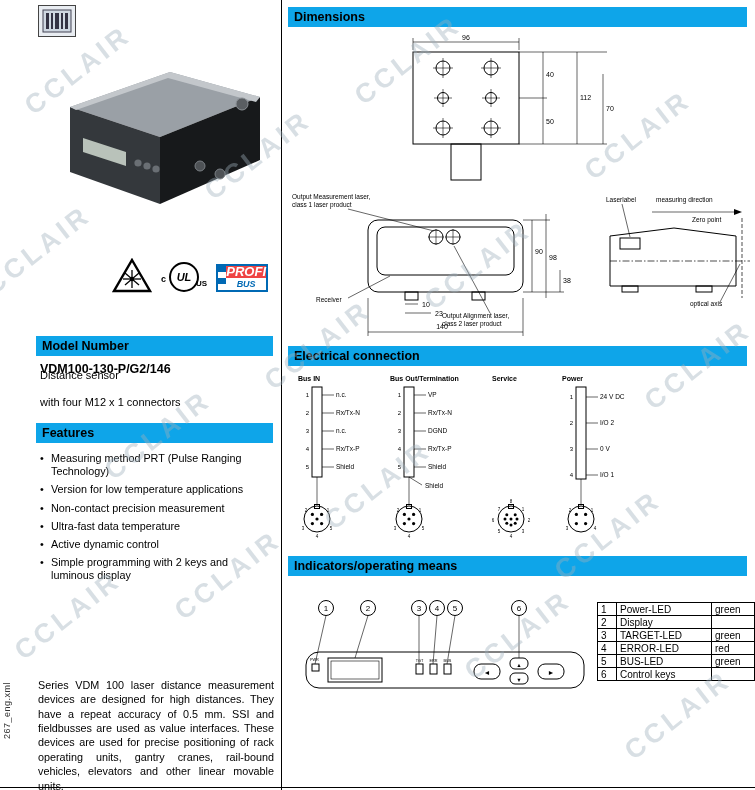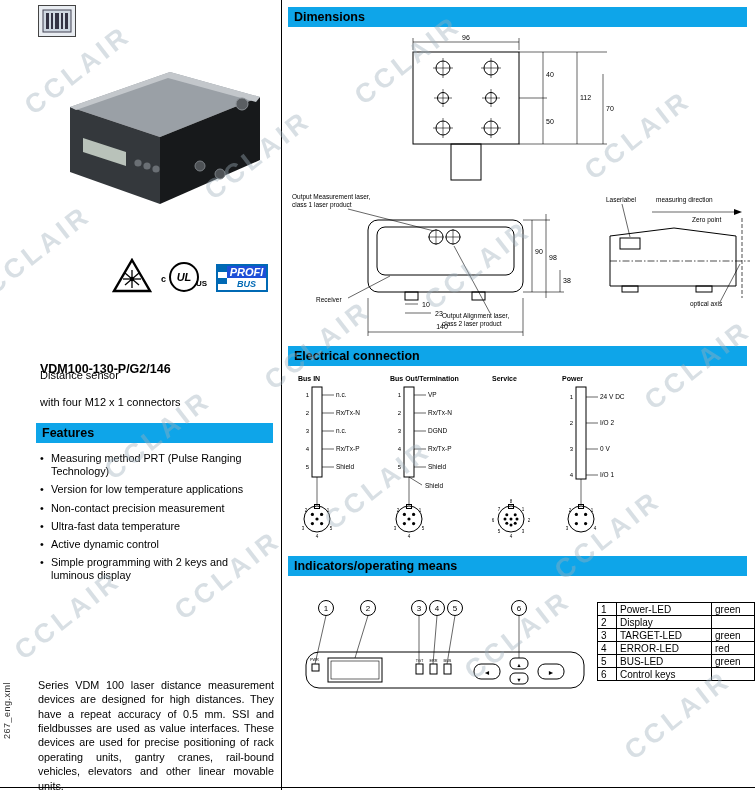--- a/index.html
+++ b/index.html
@@ -19,21 +19,21 @@
   .cert-ul{position:relative;width:46px;height:38px}
   .ul-circle{position:absolute;left:8px;top:3px;width:26px;height:26px;border:2px solid #000;border-radius:50%;display:flex;align-items:center;justify-content:center;font-weight:bold;font-style:italic;font-size:11px}
   .ul-c{position:absolute;left:0;top:15px;font-size:9px;font-weight:bold}
   .ul-us{position:absolute;right:0;top:20px;font-size:8px;font-weight:bold}
   .cert-profibus{width:52px;height:28px;border:2px solid #0069b4;display:flex;box-sizing:border-box;background:#fff}
   .pb-checker{width:9px;display:flex;flex-direction:column}
   .pb-checker span{flex:1}
   .pb-c1,.pb-c3{background:#0069b4}
   .pb-c2,.pb-c4{background:#fff}
   .pb-text{flex:1;display:flex;flex-direction:column;text-align:center;font-weight:bold;font-style:italic}
-  .pb-top{flex:1;background:#1d4ed8;color:#fff;font-size:11px;line-height:12px}
+  .pb-top{flex:1;background:#ef4444;color:#fff;font-size:13px;line-height:12px}
   .pb-bottom{flex:1;background:#fff;color:#0069b4;font-size:9px;line-height:12px}
   .model-number{position:absolute;left:40px;top:362px;font-size:12.5px;font-weight:bold}
   .model-line1{position:absolute;left:40px;top:369px;font-size:11px}
   .model-line2{position:absolute;left:40px;top:396px;font-size:11px}
   .features{position:absolute;left:40px;top:452px;width:233px;list-style:none;margin:0;padding:0;font-size:10.8px;line-height:1.22}
   .features li{margin-bottom:5px;padding-left:11px;position:relative}
   .features li::before{content:"\2022";position:absolute;left:0;top:0}
   .prodinfo{position:absolute;left:38px;top:678px;width:236px;font-size:10.8px;line-height:1.33;text-align:justify}
   svg text{font-family:"Liberation Sans",sans-serif;fill:#000}
   .ln{fill:none;stroke:#000;stroke-width:1}
@@ -120,20 +120,21 @@
           <span class="pb-c3"></span>
           <span class="pb-c4"></span>
       </div>
       <div class="pb-text">
         <div class="pb-top">PROFI</div>
         <div class="pb-bottom">BUS</div>
       </div>
     </div>
   </div>
 
+  <div class="sec-header h-left" style="top:336px">Model Number</div>
   <div class="model-number">VDM100-130-P/G2/146</div>
   <div class="model-line1">Distance sensor</div>
   <div class="model-line2">with four M12 x 1 connectors</div>
 
   <div class="sec-header h-left" style="top:423px">Features</div>
   <ul class="features">
     <li>Measuring method PRT (Pulse Ranging Technology)</li>
     <li>Version for low temperature applications</li>
     <li>Non-contact precision measurement</li>
     <li>Ultra-fast data temperature</li>

